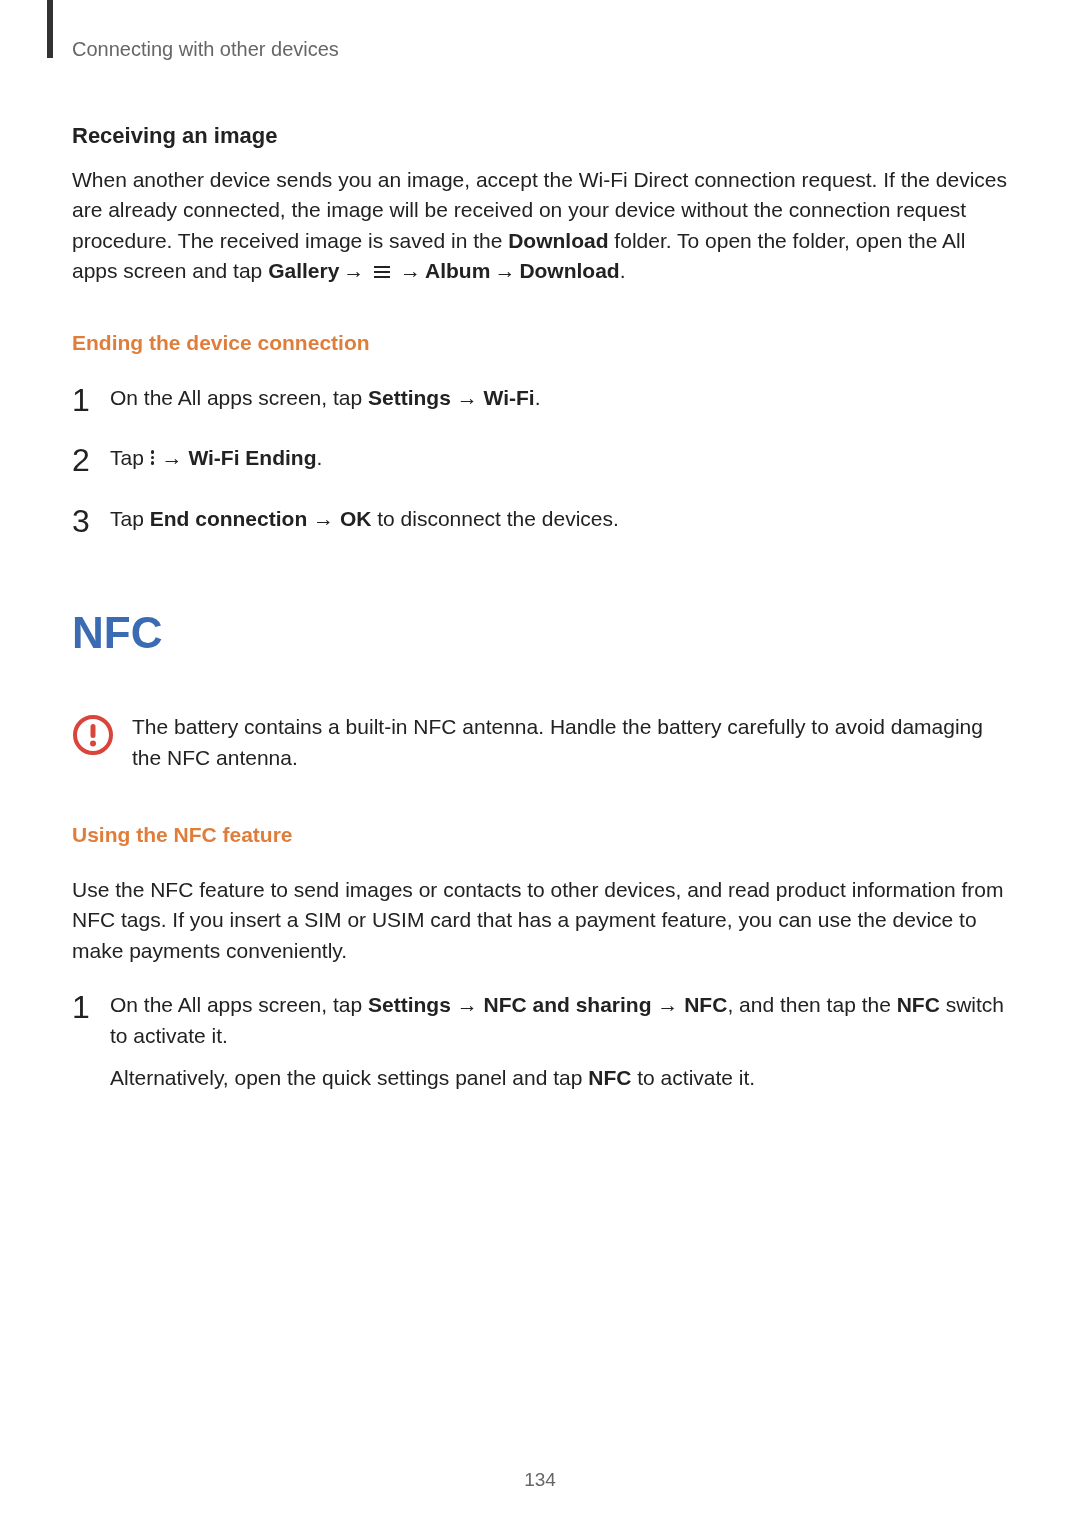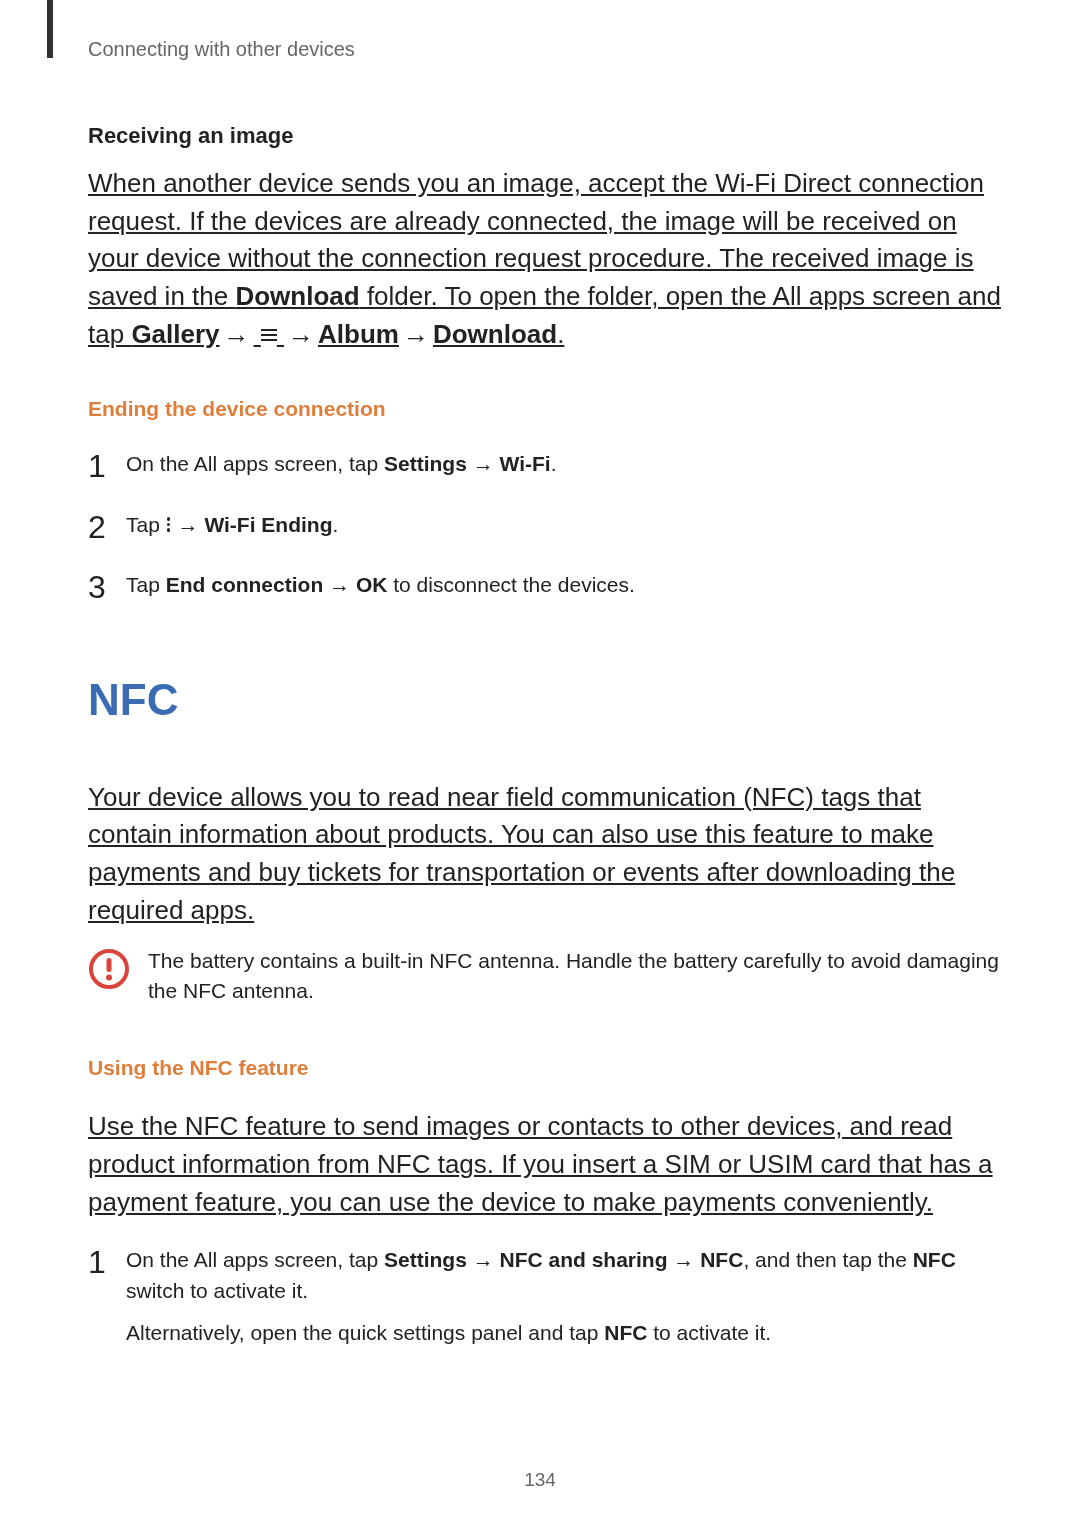--- a/index.html
+++ b/index.html
@@ -10,21 +10,20 @@
     body {
       font-family: -apple-system, "Segoe UI", "Helvetica Neue", Arial, sans-serif;
       width: 1080px;
       height: 1527px;
       background: #fff;
       color: #222;
       position: relative;
     }
     .page-container {
       padding: 38px 72px 0 72px;
-      margin-left: 16px;
     }
     .header-line {
       position: absolute;
       top: 0;
       left: 47px;
       width: 6px;
       height: 58px;
       background: #333;
     }
     .header-text {
@@ -33,25 +32,24 @@
       margin-left: 0px;
       margin-bottom: 62px;
     }
     .section-title-black {
       font-size: 22px;
       font-weight: 700;
       color: #222;
       margin-bottom: 16px;
     }
     .body-text {
-      font-size: 26px;
+      font-size: 21px;
       line-height: 1.45;
       color: #222;
       margin-bottom: 44px;
-      text-decoration: underline;
     }
     .section-title-orange {
       font-size: 21px;
       font-weight: 600;
       color: #df7e3a;
       margin-bottom: 28px;
     }
     .nfc-title {
       font-size: 44px;
       font-weight: 700;
@@ -184,21 +182,20 @@
   <div class="step-item">
     <span class="step-number">3</span>
     <span class="step-body">
       <span>Tap </span><span class="bold">End connection</span><span> → </span><span class="bold">OK</span><span> to disconnect the devices.</span>
     </span>
   </div>
 
   <div class="nfc-title">NFC</div>
 
 
-  <p class="body-text mb-intro">Your device allows you to read near field communication (NFC) tags that contain information about products. You can also use this feature to make payments and buy tickets for transportation or events after downloading the required apps.</p>
 
   <div class="caution-block">
     <div class="caution-icon-wrap">
       <svg viewBox="0 0 42 42" width="42" height="42">
         <circle cx="21" cy="21" r="18" fill="none" stroke="#d9453a" stroke-width="4"></circle>
         <rect x="18.5" y="10" width="5" height="14" rx="2.5" fill="#d9453a"></rect>
         <circle cx="21" cy="29.5" r="3" fill="#d9453a"></circle>
       </svg>
     </div>
     <div class="caution-text">The battery contains a built-in NFC antenna. Handle the battery carefully to avoid damaging the NFC antenna.</div>

